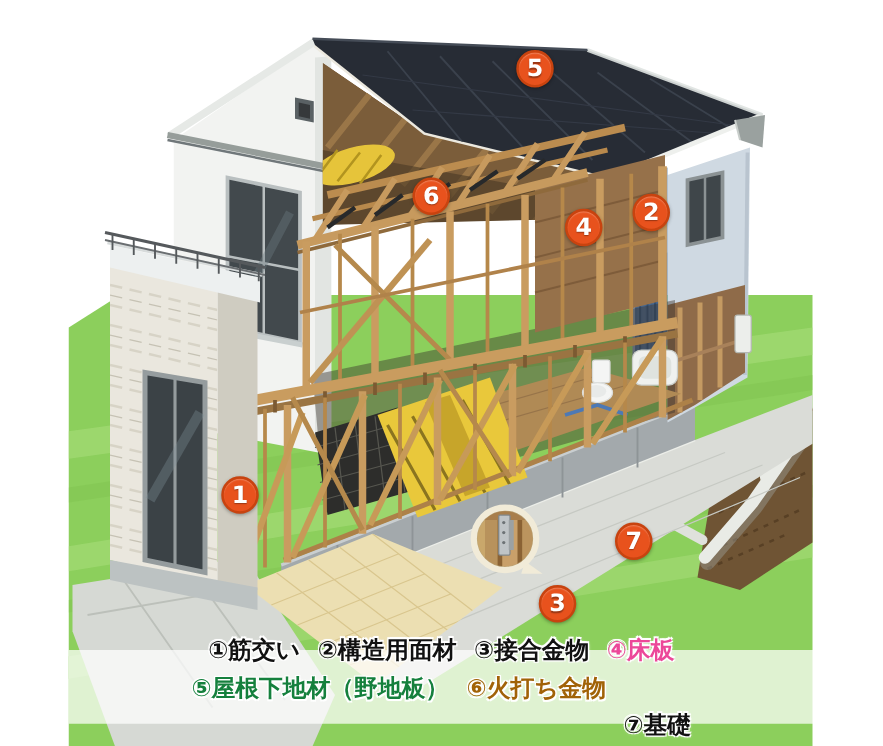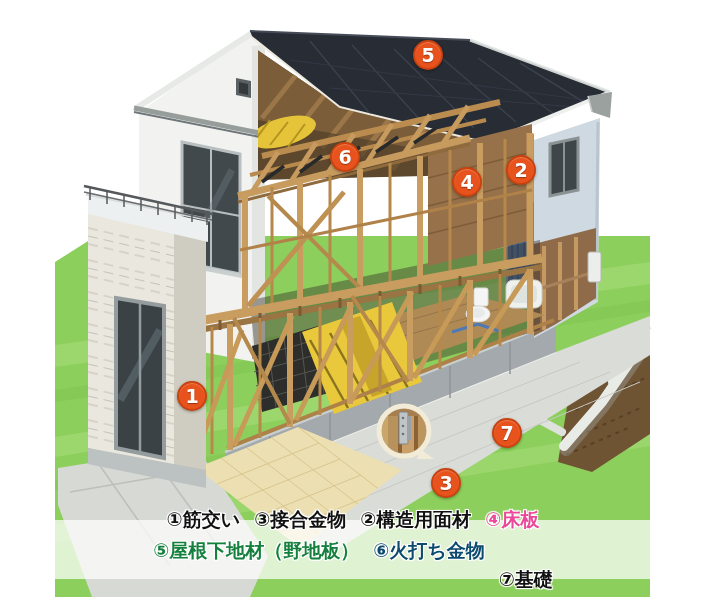--- a/index.html
+++ b/index.html
@@ -283,25 +283,25 @@
       <div class="marker" style="left: 452px; top: 167px; background: rgb(232, 82, 29); border-color: rgb(200, 67, 15);">4</div>
       <div class="marker" style="left: 413px; top: 40px; background: rgb(232, 82, 29); border-color: rgb(200, 67, 15);">5</div>
       <div class="marker" style="left: 330px; top: 142px; background: rgb(232, 82, 29); border-color: rgb(200, 67, 15);">6</div>
       <div class="marker" style="left: 492px; top: 418px; background: rgb(232, 82, 29); border-color: rgb(200, 67, 15);">7</div>
     </div>
 
 <div id="legend" style="background: rgba(255, 255, 255, 0.72);">
   <div id="legend-rows" style="display: flex; flex-direction: column; gap: 5px;">
         <div class="legend-row">
           <span class="legend-item" style="color: rgb(17, 17, 17);">①筋交い</span>
+          <span class="legend-item" style="color: rgb(17, 17, 17);">②構造用面材</span>
           <span class="legend-item" style="color: rgb(17, 17, 17);">③接合金物</span>
-          <span class="legend-item" style="color: rgb(17, 17, 17);">②構造用面材</span>
           <span class="legend-item" style="color: #ec4899;">④床板</span>
         </div>
         <div class="legend-row">
           <span class="legend-item" style="color: #15803d;">⑤屋根下地材（野地板）</span>
-          <span class="legend-item" style="color: #0c4a6e;">⑥火打ち金物</span>
+          <span class="legend-item" style="color: #a16207;">⑥火打ち金物</span>
           <span class="legend-item" style="color: rgb(17, 17, 17); margin-top: 29px;">⑦基礎</span>
         </div>
       </div>
 </div>
 
 </div>
 
 </body></html>

